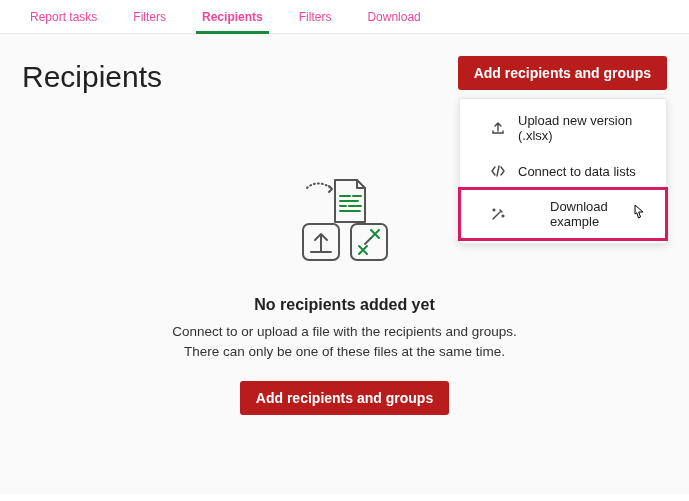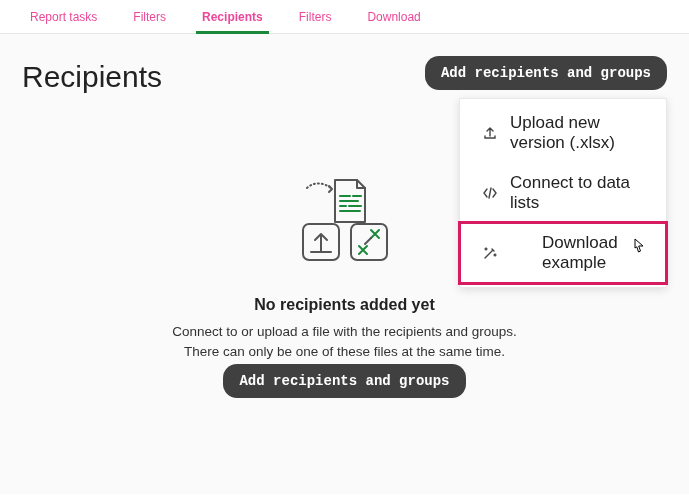--- a/index.html
+++ b/index.html
@@ -58,51 +58,50 @@
   }
   .readmore {
     color: #1a6fb3;
     text-decoration: none;
     display: inline-flex;
     align-items: center;
     gap: 4px;
   }
   .readmore svg { width: 13px; height: 13px; }
   .btn-primary {
-    background: #404040;
+    background: #b91c1c;
     color: #fff;
     border: none;
     padding: 9px 16px;
     font-size: 14px;
     font-weight: 600;
-    border-radius: 14px;
+    border-radius: 3px;
     cursor: pointer;
     white-space: nowrap;
-    font-family: Liberation Mono, monospace;
   }
   .dropdown-wrap {
     position: relative;
   }
   .menu {
     position: absolute;
     top: 42px;
     right: 0;
     width: 208px;
     background: #fff;
     box-shadow: 0 2px 8px rgba(0,0,0,0.12);
     border: 1px solid #e8e8e8;
     border-radius: 2px;
     padding: 4px 0;
   }
   .menu-item {
     display: flex;
     align-items: center;
     gap: 12px;
-    padding: 10px 22px;
-    font-size: 17px;
+    padding: 10px 30px;
+    font-size: 13px;
     color: #222;
     cursor: pointer;
   }
   .menu-item .mi-icon {
     width: 16px; height: 16px;
     flex-shrink: 0;
     display: flex; align-items: center; justify-content: center;
   }
   .menu-item.highlight {
     outline: 3px solid #d61b60;
@@ -129,21 +128,21 @@
   }
   .empty h2 {
     font-size: 16px;
     font-weight: 700;
     margin: 26px 0 8px;
   }
   .empty p {
     font-size: 13.5px;
     color: #333;
     line-height: 1.45;
-    margin: 0 0 3px;
+    margin: 0 0 20px;
   }
   .center-btn { display: flex; justify-content: center; }
 </style>
 </head>
 <body>
 
 <nav class="tabs">
   <div class="tab"><span>Report tasks</span></div>
   <div class="tab"><span>Filters</span></div>
   <div class="tab active"><span>Recipients</span></div>

